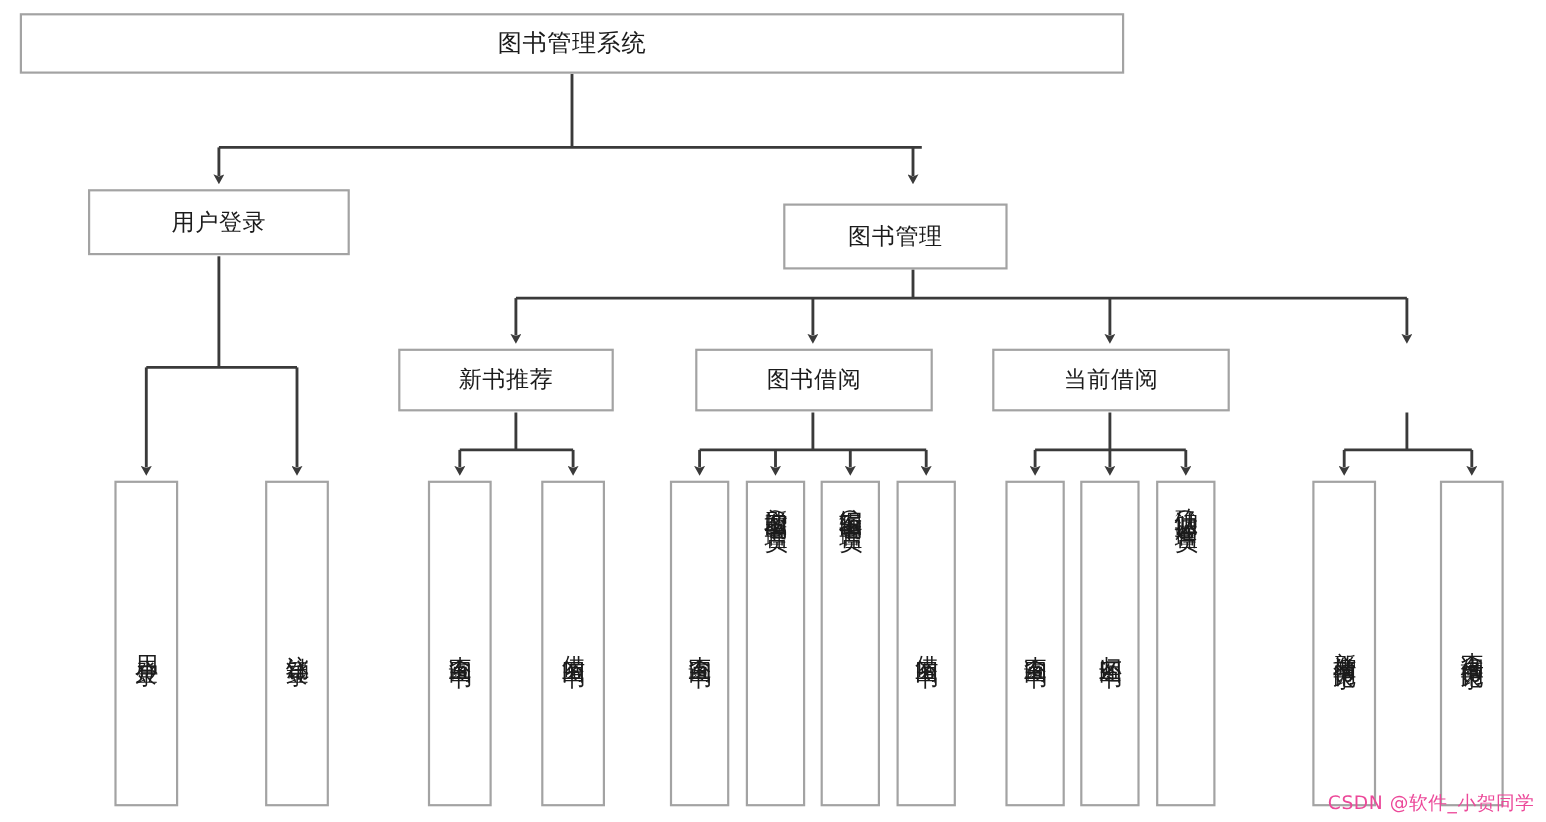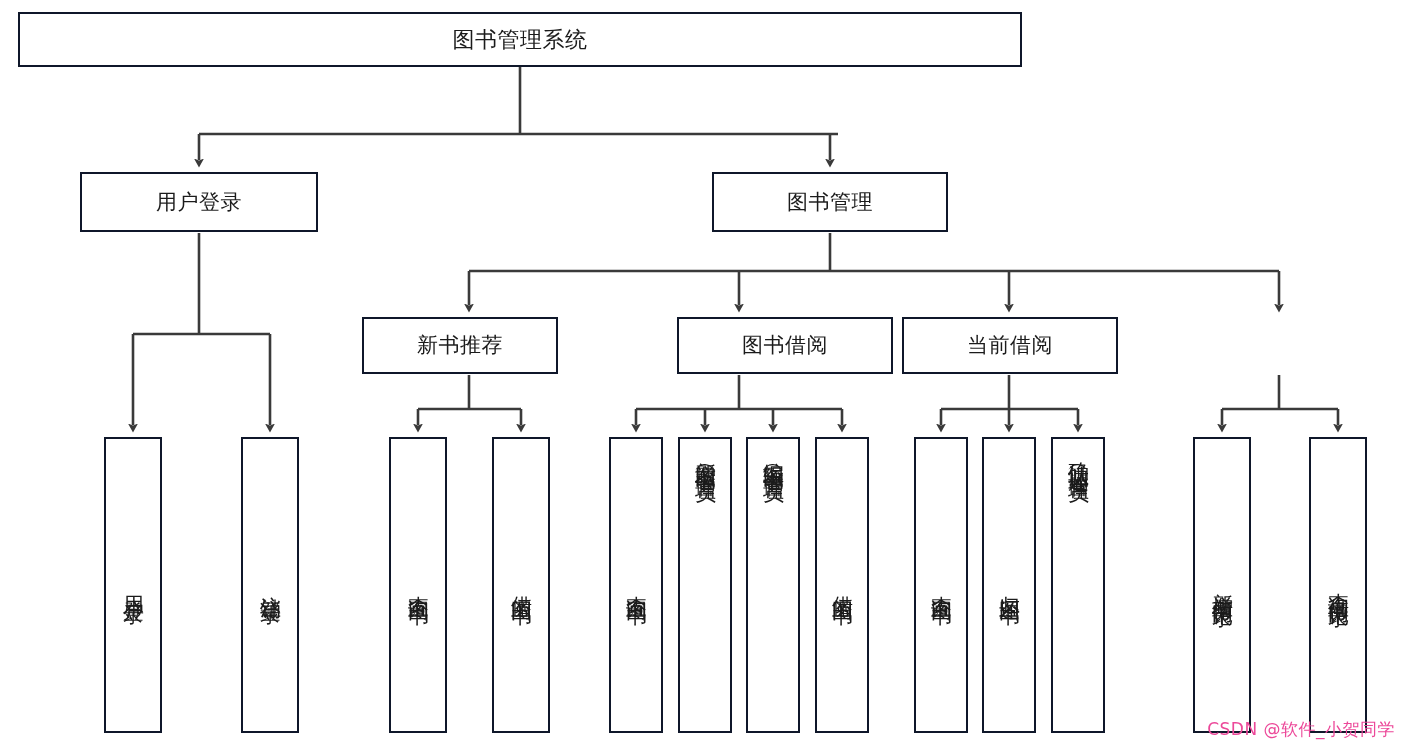--- a/index.html
+++ b/index.html
@@ -26,21 +26,21 @@
     left: 0;
     top: 0;
     width: 1405px;
     height: 747px;
     pointer-events: none;
   }
   .node {
     position: absolute;
     box-sizing: border-box;
     background: #ffffff;
-    border: 2px solid #0f172a;
+    border: 2px solid #a3a3a3;
     display: flex;
     align-items: center;
     justify-content: center;
     color: #1b1b1b;
   }
   .node-label {
     display: block;
     text-align: center;
     line-height: 1.18;
     white-space: nowrap;
@@ -142,29 +142,29 @@
   </svg>
 
   <div class="node h root" style="left:18px; top:12px; width:1004px; height:55px;">
     <span class="node-label">图书管理系统</span>
   </div>
 
   <div class="node h" style="left:80px; top:172px; width:238px; height:60px;">
     <span class="node-label">用户登录</span>
   </div>
 
-  <div class="node h" style="left:712px; top:172px; width:236px; height:60px;">
+  <div class="node h" style="left:712px; top:185px; width:204px; height:60px;">
     <span class="node-label">图书管理</span>
   </div>
 
   <div class="node h" style="left:362px; top:317px; width:196px; height:57px;">
     <span class="node-label">新书推荐</span>
   </div>
 
-  <div class="node h" style="left:632px; top:317px; width:216px; height:57px;margin-left:45px;">
+  <div class="node h" style="left:632px; top:317px; width:216px; height:57px;">
     <span class="node-label">图书借阅</span>
   </div>
 
   <div class="node h" style="left:902px; top:317px; width:216px; height:57px;">
     <span class="node-label">当前借阅</span>
   </div>
 
 
   <div class="node v center-text" style="left:104px; top:437px; width:58px; height:296px;">
     <span class="node-label">用户登录</span>

